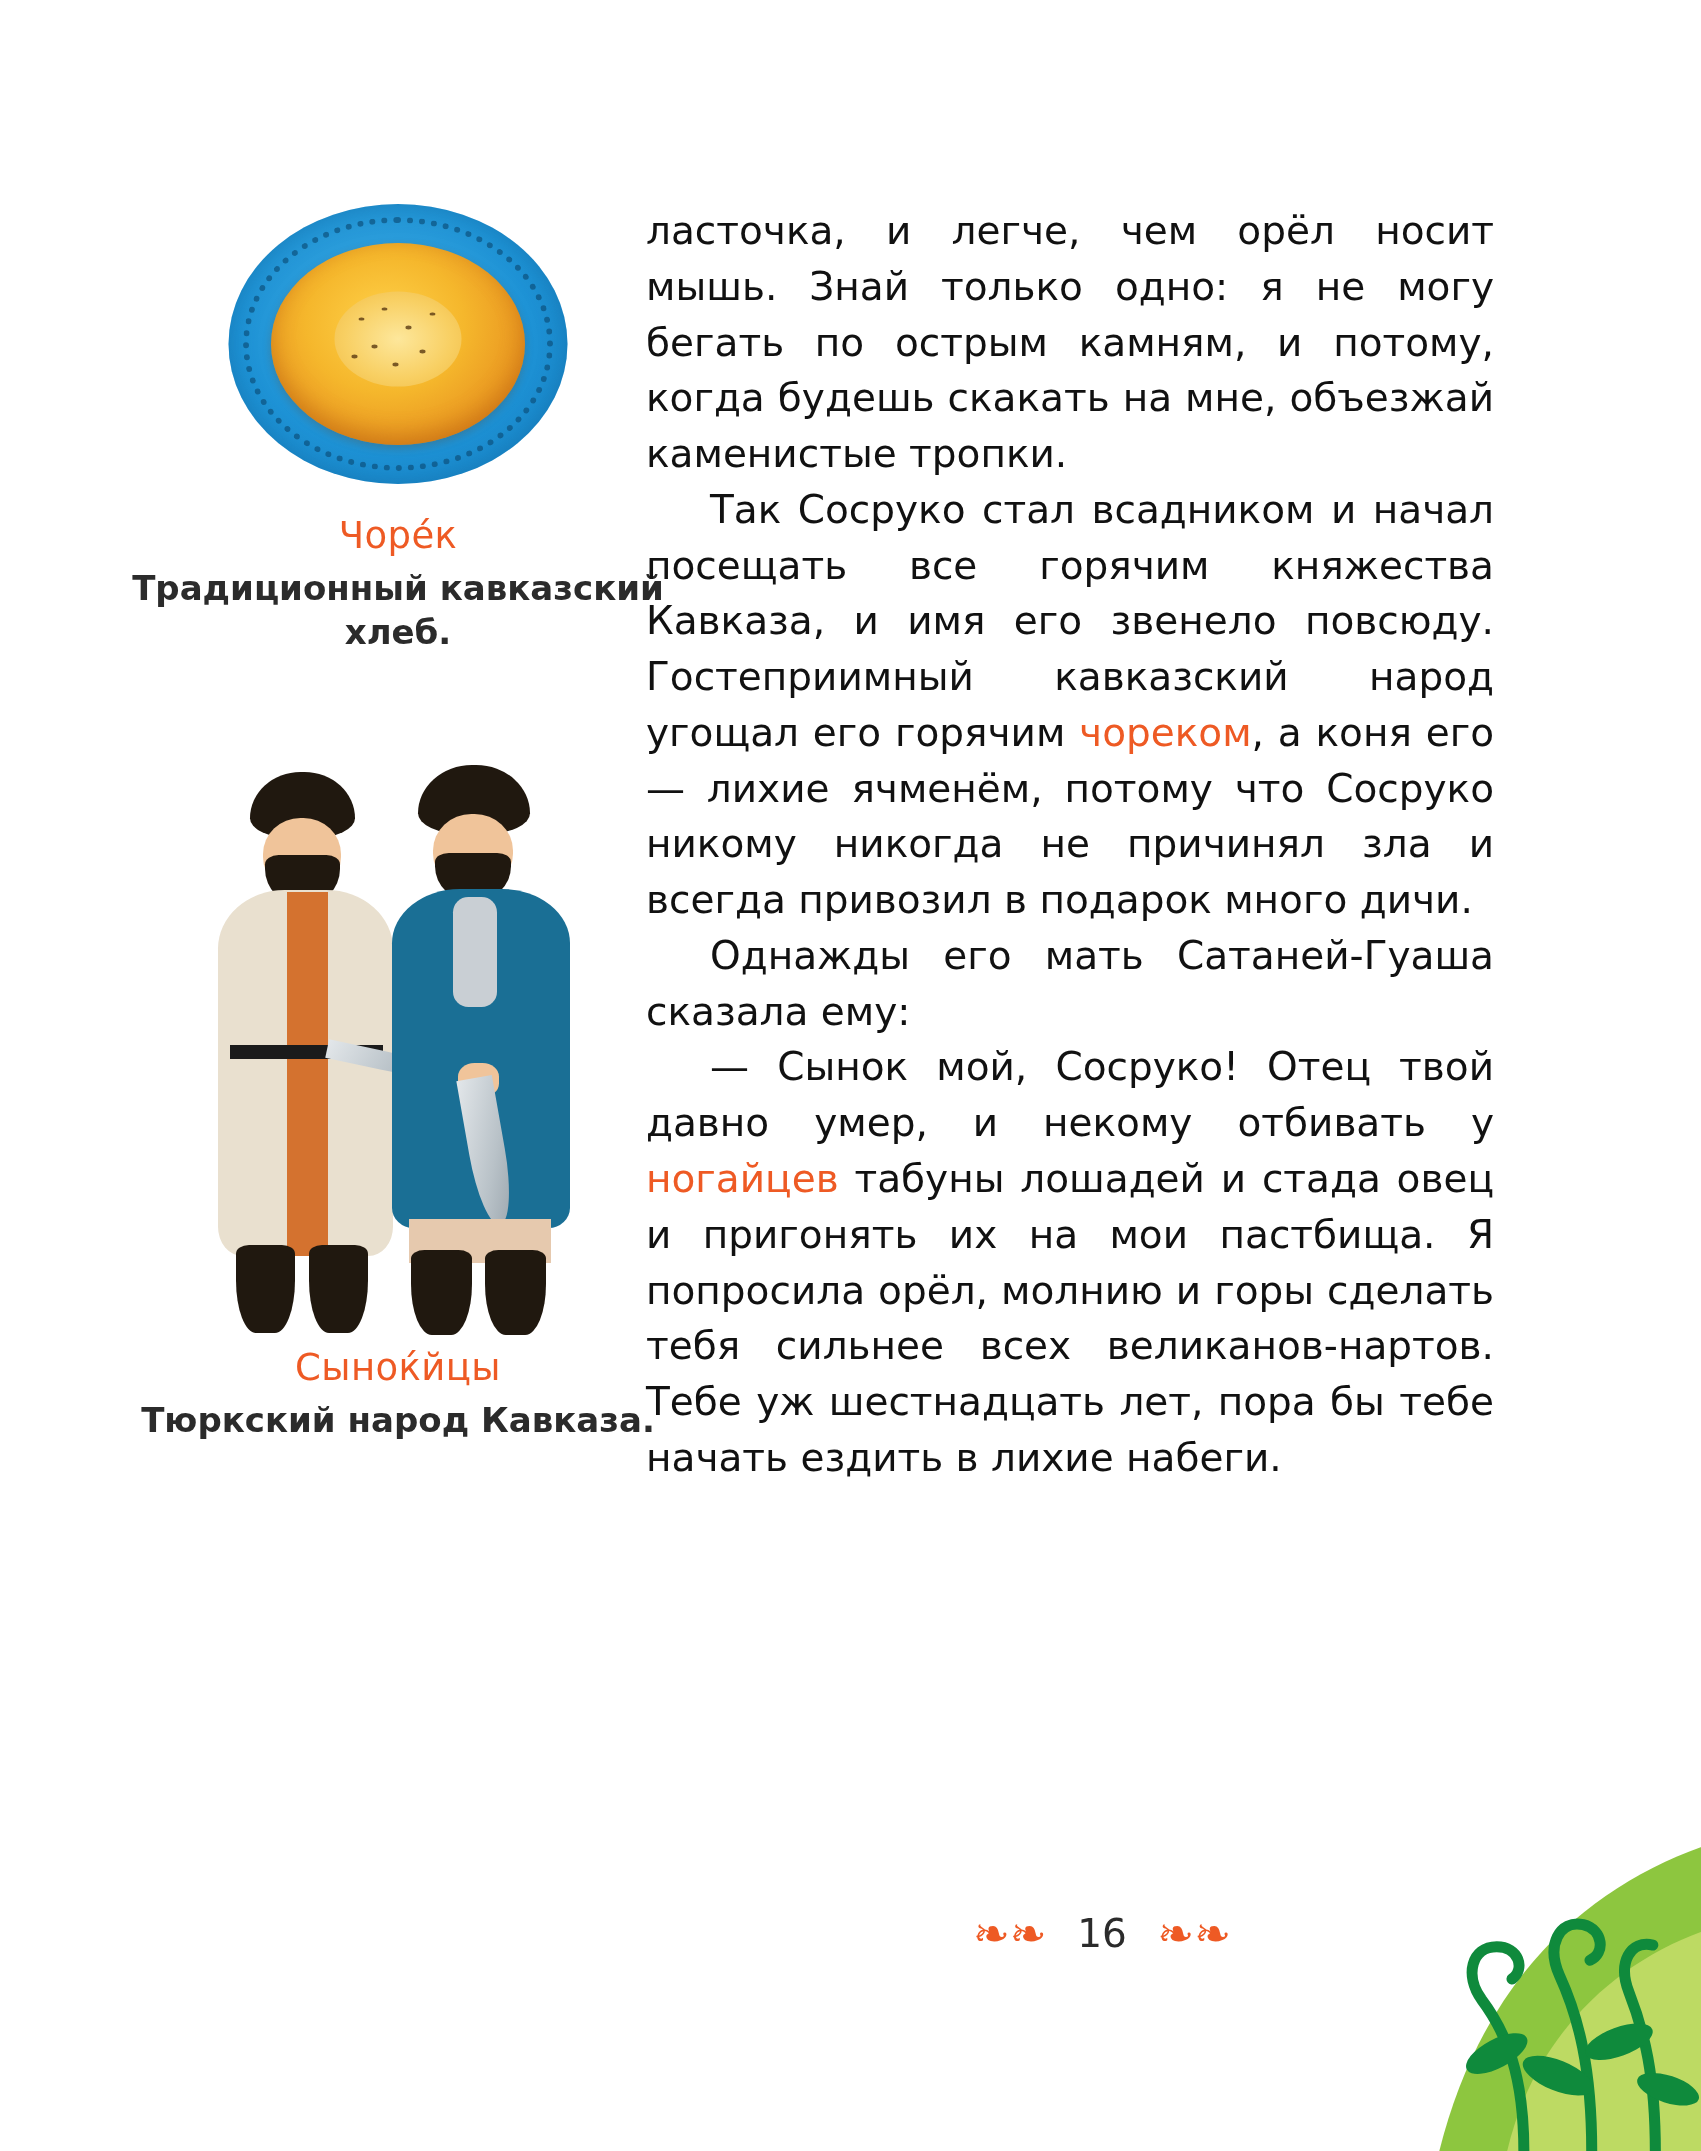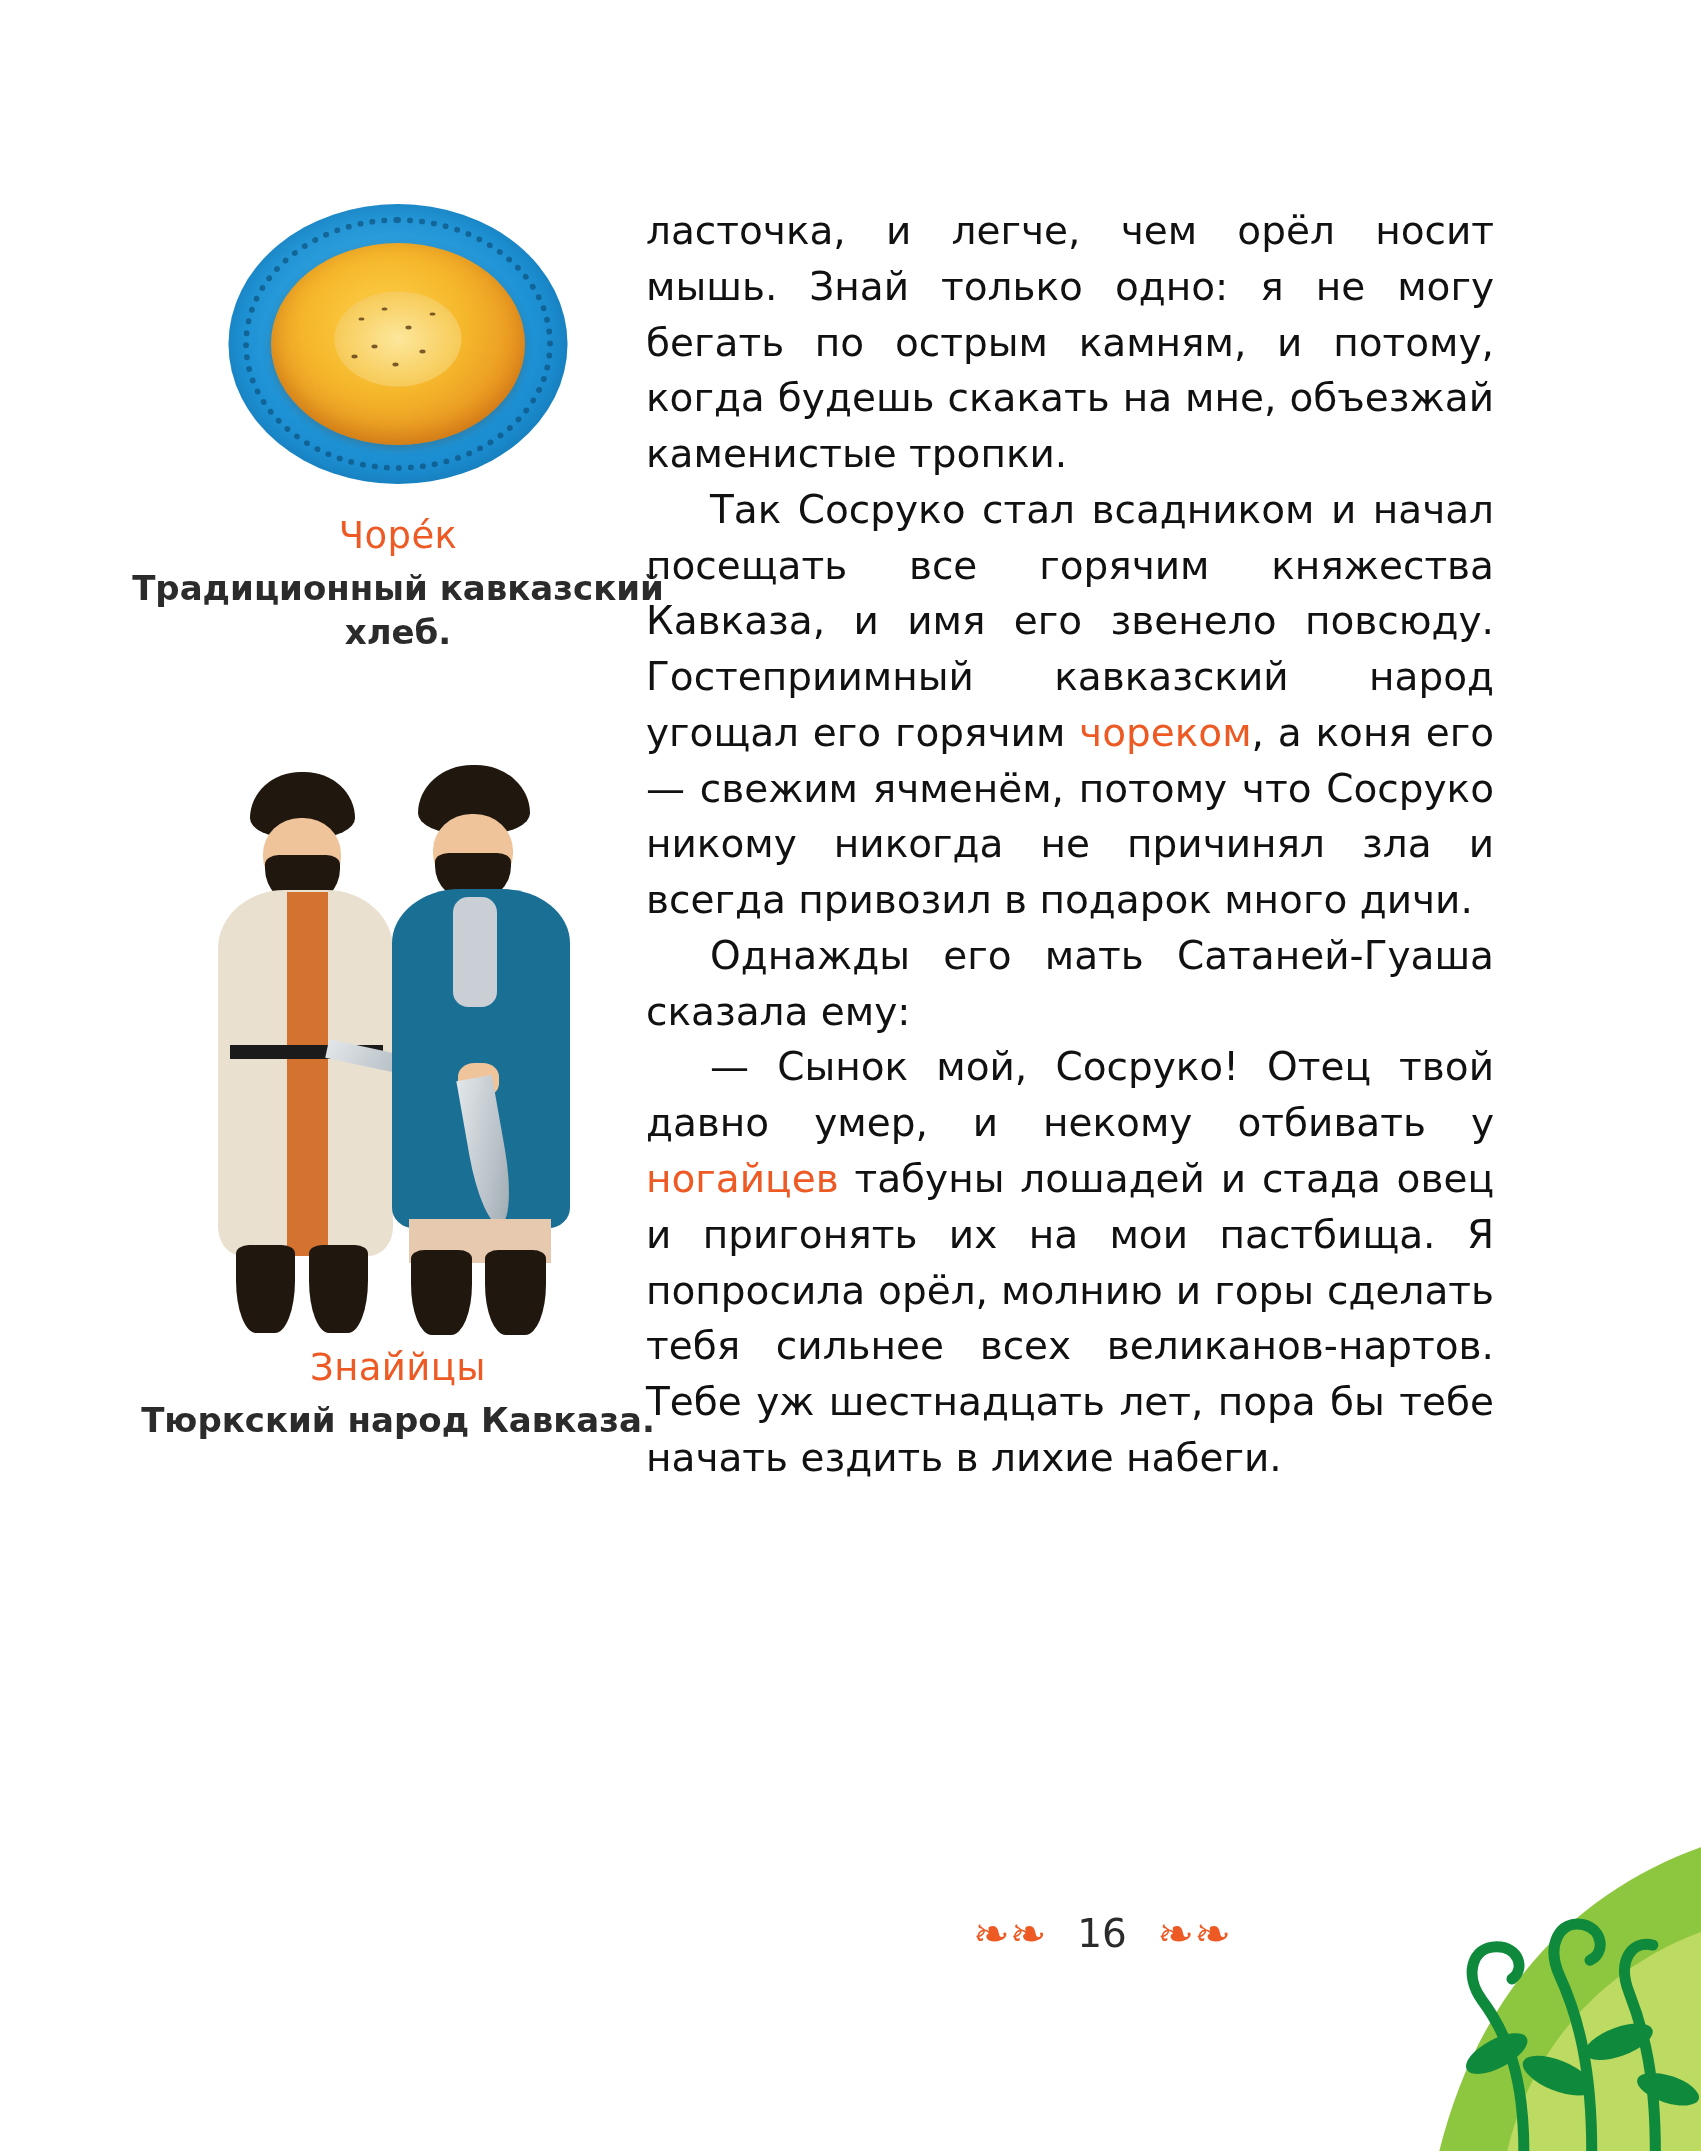--- a/index.html
+++ b/index.html
@@ -256,29 +256,29 @@
           <div class="coat-b" style="left:193px; top:124px; width:178px; height:339px;"></div>
           <div class="coat-b-shirt" style="left:254px; top:132px; width:44px; height:110px; border-radius:15.3px;"></div>
           <div class="hand" style="left:259px; top:298px; width:41px; height:34px;"></div>
           <div class="dagger-blade" style="left:270px; top:312px; width:36px; height:149px; transform:rotate(-10deg); border-radius:0 0 60% 60%;"></div>
           <div class="trouser" style="left:210px; top:454px; width:142px; height:44px;"></div>
           <div class="boot" style="left:212px; top:485px; width:61px; height:85px;"></div>
           <div class="boot" style="left:286px; top:485px; width:61px; height:85px;"></div>
         </div>
 
       </div>
-      <div class="fig-caption-title">Знай́йцы</div>
+      <div class="fig-caption-title">Сыноќйцы</div>
       <div class="fig-caption-text">Тюркский народ Кавказа.</div>
     </div>
 
   </div>
 
   <div id="right-col">
       <p><span>ласточка, и легче, чем орёл носит мышь. Знай только одно: я не могу бегать по острым камням, и потому, когда будешь скакать на мне, объезжай каменистые тропки.</span></p>
-      <p class="indent"><span>Так Сосруко стал всадником и начал посещать все горячим княжества Кавказа, и имя его звенело повсюду. Гостеприимный кавказский народ угощал его горячим </span><span class="hl">чореком</span><span>, а коня его — свежим ячменём, потому что Сосруко никому никогда не причинял зла и всегда привозил в подарок много дичи.</span></p>
+      <p class="indent"><span>Так Сосруко стал всадником и начал посещать все горячим княжества Кавказа, и имя его звенело повсюду. Гостеприимный кавказский народ угощал его горячим </span><span class="hl">чореком</span><span>, а коня его — лихие ячменём, потому что Сосруко никому никогда не причинял зла и всегда привозил в подарок много дичи.</span></p>
       <p class="indent"><span>Однажды его мать Сатаней-Гуаша сказала ему:</span></p>
       <p class="indent"><span>— Сынок мой, Сосруко! Отец твой давно умер, и некому отбивать у </span><span class="hl">ногайцев</span><span> табуны лошадей и стада овец и пригонять их на мои пастбища. Я попросила орёл, молнию и горы сделать тебя сильнее всех великанов-нартов. Тебе уж шестнадцать лет, пора бы тебе начать ездить в лихие набеги.</span></p>
     </div>
 
   <div id="footer">
     <span class="orn">❧❧</span>
     <span class="page-num">16</span>
     <span class="orn">❧❧</span>
   </div>
 

